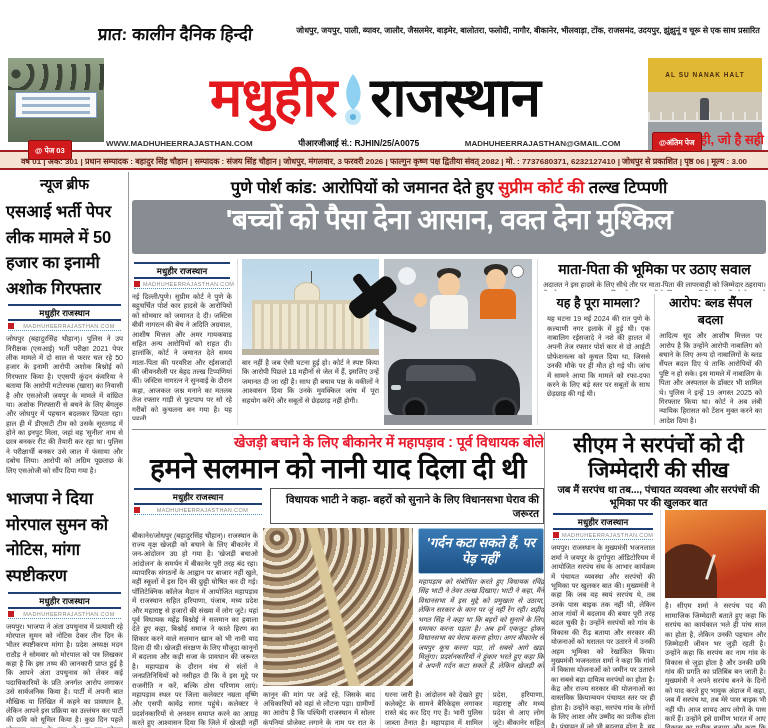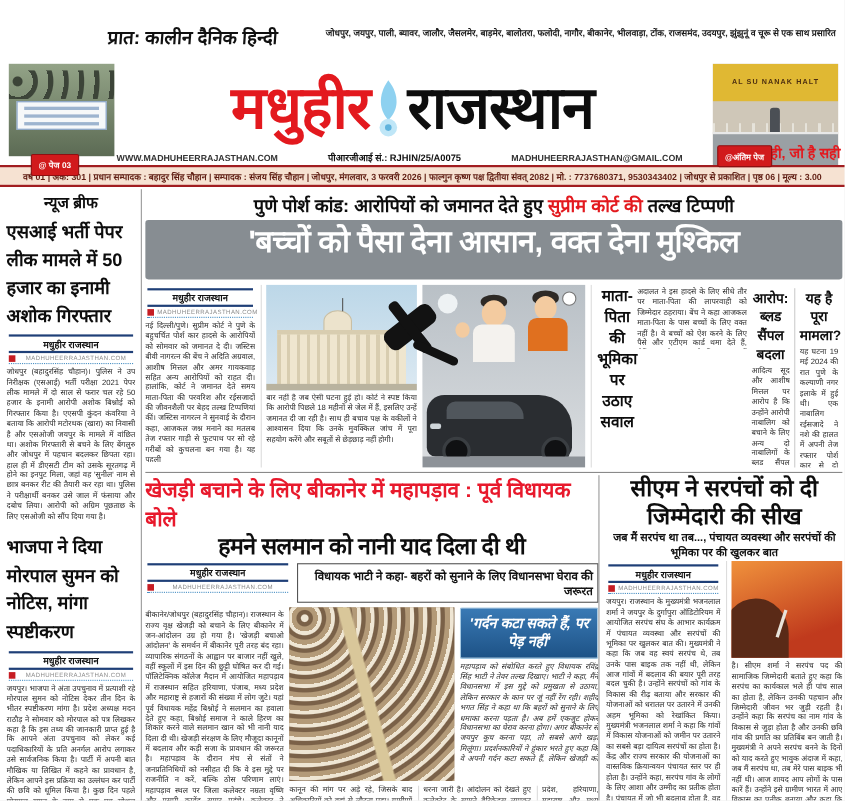--- a/index.html
+++ b/index.html
@@ -92,36 +92,36 @@
   .hr2{top:5px;right:24px;width:24px;height:13px;}
   .torso1{position:absolute;top:36px;left:46px;width:38px;height:34px;background:#f4f2ee;border-radius:8px 8px 0 0;}
   .torso2{position:absolute;top:30px;right:16px;width:36px;height:30px;background:#e0701f;border-radius:8px 8px 0 0;}
   .clockic{position:absolute;top:6px;right:8px;width:13px;height:13px;border-radius:50%;background:#fff;border:1px solid #777;}
   .car{position:absolute;bottom:10px;left:4px;width:132px;height:56px;background:#2a2d31;border-radius:16px 30px 8px 8px;}
   .car .win{position:absolute;top:6px;left:18px;width:70px;height:16px;background:#50565c;border-radius:8px 14px 0 0;}
   .car .hl{position:absolute;top:26px;left:3px;width:10px;height:5px;background:#cfd6da;border-radius:2px;}
   .wheel{position:absolute;bottom:2px;width:26px;height:26px;background:#101113;border-radius:50%;border:3px solid #3a3e42;}
   .w1{left:18px;} .w2{right:14px;}
   .curb{position:absolute;bottom:0;left:0;right:0;height:10px;background:#8d9298;}
-  .lc4{flex:1;border-left:1px solid #ddd;padding-left:5px;display:flex;flex-direction:row;}
+  .lc4{flex:1;border-left:1px solid #ddd;padding-left:5px;display:flex;flex-direction:column;}
   .lc4 h3{margin:0;font-size:14px;font-weight:800;text-align:center;color:#0d0d0d;}
   .lc4 .parents-p{height:56px;margin-top:2px;font-size:7px;}
   .subrow{display:flex;gap:0;margin-top:3px;flex:1;}
   .subrow>div{flex:1;padding:0 4px;overflow:hidden;}
   .subrow>div+div{border-left:1px solid #ccc;}
   .subrow h4{margin:0 0 2px;font-size:12.5px;font-weight:800;text-align:center;color:#0d0d0d;}
   .gavel{position:absolute;left:196px;top:2px;z-index:4;}
 
   .rule{border-top:1px solid #8a8a8a;margin:4px 0 2px;}
 
   
   .bottom-row{display:flex;height:318px;}
   .khejri{width:412px;flex:0 0 auto;display:flex;flex-direction:column;}
-  .k-kicker{font-size:19px;font-weight:800;color:#e8192c;text-align:left;}
-  .k-headline{font-size:21px;font-weight:800;color:#0d0d0d;text-align:center;letter-spacing:-.5px;line-height:1.2;margin:1px 0 2px;}
+  .k-kicker{font-size:14px;font-weight:800;color:#e8192c;text-align:right;}
+  .k-headline{font-size:28px;font-weight:800;color:#0d0d0d;text-align:center;letter-spacing:-.5px;line-height:1.2;margin:1px 0 2px;}
   .k-subrow{display:flex;gap:6px;align-items:stretch;}
   .k-subrow .byline{width:128px;flex:0 0 auto;margin:0 2px;}
   .k-subhead{flex:1;border:1px solid #555;font-size:10.5px;font-weight:800;text-align:right;
      padding:3px 4px;color:#111;}
   .k-main{display:flex;gap:5px;margin-top:4px;flex:1;overflow:hidden;}
   .kc1{width:126px;flex:0 0 auto;height:100%;}
   .k-right{flex:1;display:flex;flex-direction:column;}
   .k-row1{display:flex;gap:5px;height:158px;}
   .photo-crowd{width:150px;flex:0 0 auto;background:
      linear-gradient(75deg,transparent 44%,#d9c79a 45% 50%,transparent 51%),
@@ -185,21 +185,21 @@
     <span class="m-black">राजस्थान</span>
   </div>
 
   <div class="under-masthead">
     <span class="um-site">WWW.MADHUHEERRAJASTHAN.COM</span>
     <span class="um-reg">पीआरजीआई सं.: RJHIN/25/A0075</span>
     <span class="um-mail">MADHUHEERRAJASTHAN@GMAIL.COM</span>
     <span class="slogan">खबर वही, जो है सही</span>
   </div>
 
-  <div class="infobar">वर्ष 01  |  अंक: 301  |  प्रधान सम्पादक : बहादुर सिंह चौहान  |  सम्पादक : संजय सिंह चौहान  |  जोधपुर, मंगलवार, 3 फरवरी 2026  |  फाल्गुन कृष्ण पक्ष द्वितीया संवत् 2082  |  मो. : 7737680371, 9530343402  |  जोधपुर से प्रकाशित  |  पृष्ठ 06  |  मूल्य : 3.00</div>
+  <div class="infobar">वर्ष 01  |  अंक: 301  |  प्रधान सम्पादक : बहादुर सिंह चौहान  |  सम्पादक : संजय सिंह चौहान  |  जोधपुर, मंगलवार, 3 फरवरी 2026  |  फाल्गुन कृष्ण पक्ष द्वितीया संवत् 2082  |  मो. : 7737680371, 6232127410  |  जोधपुर से प्रकाशित  |  पृष्ठ 06  |  मूल्य : 3.00</div>
 
   <div class="content">
 
     <aside class="leftcol">
       <div class="nb-title">न्यूज ब्रीफ</div>
 
       <h2 class="nb-h">एसआई भर्ती पेपर लीक मामले में 50 हजार का इनामी अशोक गिरफ्तार</h2>
       <div class="byline">
         <div class="bl-name">मधुहीर राजस्थान</div>
         <div class="bl-row">
@@ -266,26 +266,26 @@
           <div class="wheel w1"></div>
           <div class="wheel w2"></div>
           <div class="curb"></div>
         </div>
 
         <div class="lc4">
           <h3>माता-पिता की भूमिका पर उठाए सवाल</h3>
           <p class="body parents-p">अदालत ने इस हादसे के लिए सीधे तौर पर माता-पिता की लापरवाही को जिम्मेदार ठहराया। बेंच ने कहा आजकल माता-पिता के पास बच्चों के लिए वक्त नहीं है। वे बच्चों को ऐश करने के लिए पैसे और एटीएम कार्ड थमा देते हैं, लेकिन उनसे बात करने की जहमत नहीं उठाते। बच्चे मोबाइल और पैसों के दम पर अपनी मर्जी से घूमते हैं और ऐसी घटनाओं को अंजाम देते हैं। ऐसे मामलों के लिए अब सख्त कानून बनाने का वक्त आ गया है।</p>
           <div class="subrow">
             <div>
+              <h4>यह है पूरा मामला?</h4>
+              <p class="body">यह घटना 19 मई 2024 की रात पुणे के कल्याणी नगर इलाके में हुई थी। एक नाबालिग रईसजादे ने नशे की हालत में अपनी तेज रफ्तार पोर्श कार से दो आईटी प्रोफेशनल्स को कुचल दिया था, जिससे उनकी मौके पर ही मौत हो गई थी। जांच में सामने आया कि मामले को रफा-दफा करने के लिए बड़े स्तर पर सबूतों के साथ छेड़छाड़ की गई थी।</p>
+            </div>
+            <div>
               <h4>आरोप: ब्लड सैंपल बदला</h4>
               <p class="body">आदित्य सूद और आशीष मित्तल पर आरोप है कि उन्होंने आरोपी नाबालिग को बचाने के लिए अन्य दो नाबालिगों के ब्लड सैंपल बदल दिए थे ताकि आरोपियों की पुष्टि न हो सके। इस मामले में नाबालिग के पिता और अस्पताल के डॉक्टर भी शामिल थे। पुलिस ने इन्हें 19 अगस्त 2025 को गिरफ्तार किया था। कोर्ट ने अब लंबी न्यायिक हिरासत को टेंशन मुक्त करने का आदेश दिया है।</p>
-            </div>
-            <div>
-              <h4>यह है पूरा मामला?</h4>
-              <p class="body">यह घटना 19 मई 2024 की रात पुणे के कल्याणी नगर इलाके में हुई थी। एक नाबालिग रईसजादे ने नशे की हालत में अपनी तेज रफ्तार पोर्श कार से दो आईटी प्रोफेशनल्स को कुचल दिया था, जिससे उनकी मौके पर ही मौत हो गई थी। जांच में सामने आया कि मामले को रफा-दफा करने के लिए बड़े स्तर पर सबूतों के साथ छेड़छाड़ की गई थी।</p>
             </div>
           </div>
         </div>
 
         <svg class="gavel" width="100" height="80" viewBox="0 0 100 80">
           <g transform="rotate(-38 45 35)">
             <rect x="18" y="26" width="52" height="20" rx="7" fill="#121212"></rect>
             <rect x="39" y="8" width="10" height="56" rx="4" fill="#121212"></rect>
           </g>
           <rect x="46" y="56" width="44" height="8" rx="4" fill="#121212" transform="rotate(24 68 60)"></rect>

